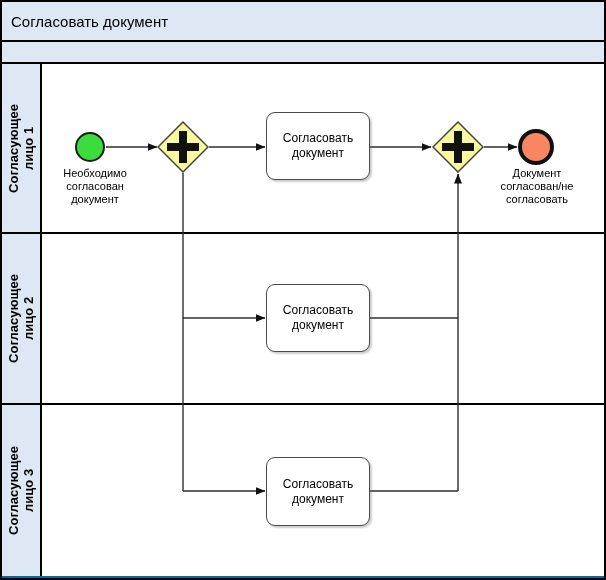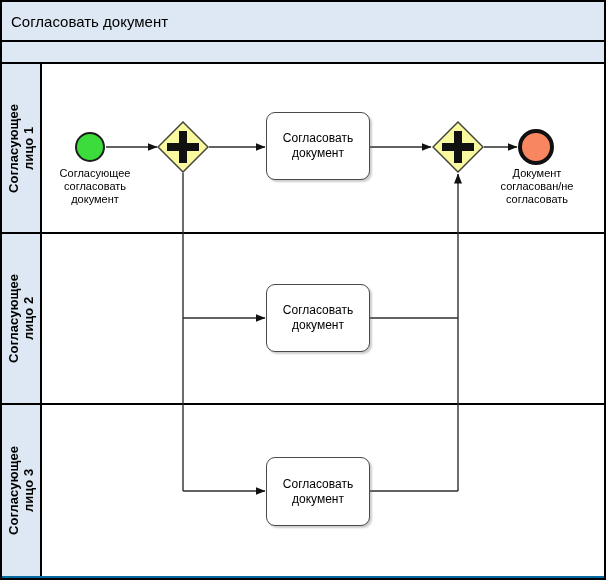--- a/index.html
+++ b/index.html
@@ -109,21 +109,21 @@
         <line x1="181" y1="171" x2="181" y2="489"></line>
         <line x1="181" y1="316" x2="263" y2="316" marker-end="url(#arrow)"></line>
         <line x1="181" y1="489" x2="263" y2="489" marker-end="url(#arrow)"></line>
         <line x1="368" y1="316" x2="456" y2="316"></line>
         <line x1="368" y1="489" x2="456" y2="489"></line>
         <line x1="456" y1="489" x2="456" y2="172" marker-end="url(#arrow)"></line>
       </g>
     </svg>
 
     <div class="node event-start" style="left:73px;top:130px;"></div>
-    <div class="node-label" style="left:43px;top:165px;width:100px;">Согласующее согласовать документ</div>
+    <div class="node-label" style="left:43px;top:165px;width:100px;">Необходимо согласован документ</div>
 
     <svg class="gw" style="left:155px;top:119px;" width="52" height="52" viewBox="0 0 52 52">
       <polygon points="26,1 51,26 26,51 1,26" fill="#f9f9a0" stroke="#44443a" stroke-width="1.5"></polygon>
       <g>
         <rect x="10" y="22" width="32" height="8" fill="#111"></rect>
         <rect x="22" y="10" width="8" height="32" fill="#111"></rect>
       </g>
     </svg>
 
     <div class="node task" style="left:264px;top:110px;height:68px;">

